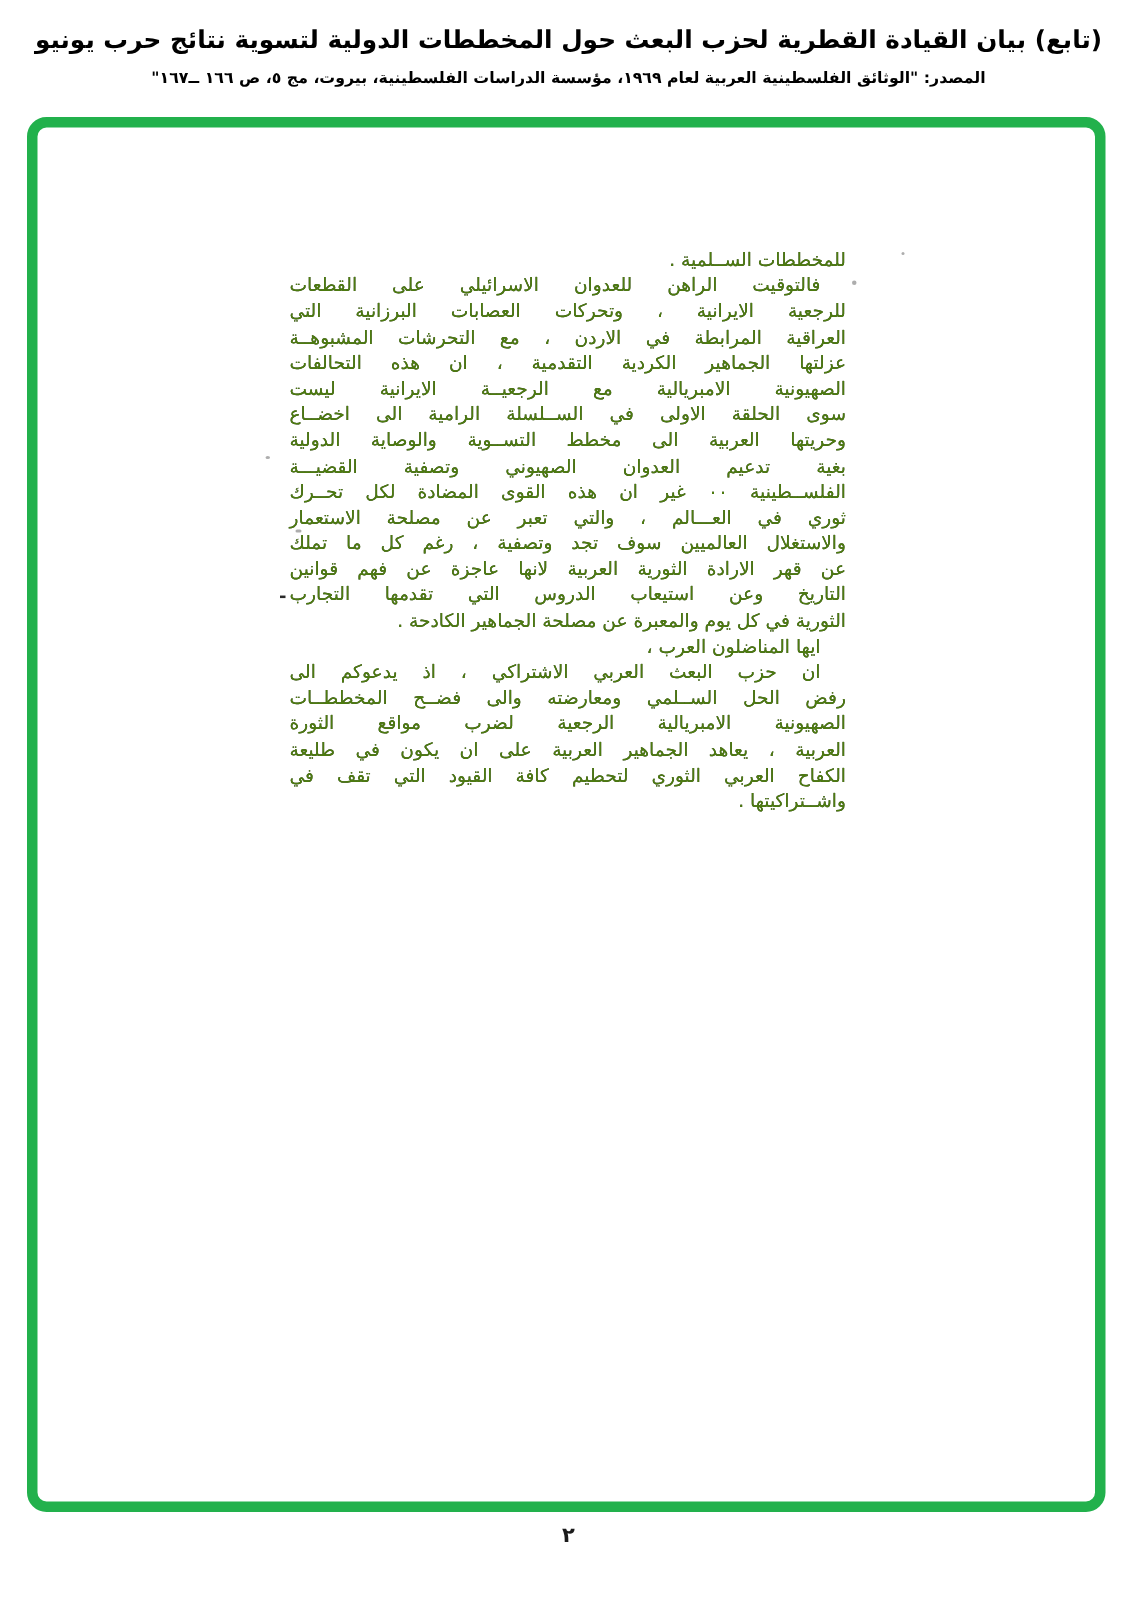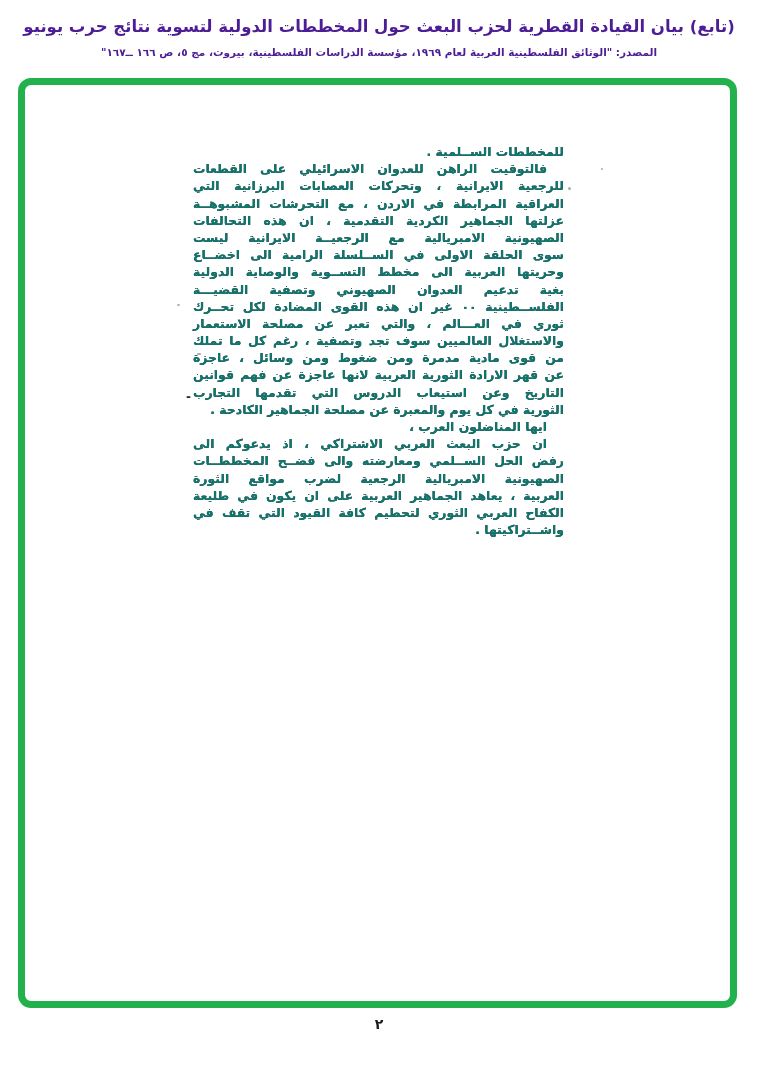--- a/index.html
+++ b/index.html
@@ -15,21 +15,21 @@
     background: #ffffff;
     overflow: hidden;
   }
   
   .header {
     position: absolute;
     top: 14px;
     left: 0;
     width: 758px;
     text-align: center;
-    color: #4c1d95;
+    color: #000000;
   }
   .doc-title {
     direction: rtl;
     font-size: 16.5px;
     font-weight: bold;
     line-height: 26px;
     letter-spacing: 0;
   }
   .doc-source {
     direction: rtl;
@@ -47,25 +47,25 @@
     height: 930px;
     box-sizing: border-box;
     border: 7px solid #22b14c;
     border-radius: 13px;
     background: #ffffff;
   }
   
   .scan-text {
     position: absolute;
     left: 193px;
-    top: 143px;
+    top: 164px;
     width: 371px;
     direction: rtl;
-    color: #0f766e;
-    font-weight: bold;
+    color: #4d7c0f;
+    font-weight: normal;
     font-size: 12.4px;
   }
   .line {
     line-height: 17.2px;
     height: 17.2px;
     white-space: nowrap;
     text-align: right;
     
     text-shadow: 0 0 0.3px #333;
   }
@@ -125,21 +125,20 @@
       <div class="line j">للرجعية الايرانية ، وتحركات العصابات البرزانية التي</div>
       <div class="line j">العراقية المرابطة في الاردن ، مع التحرشات المشبوهــة</div>
       <div class="line j">عزلتها الجماهير الكردية التقدمية ، ان هذه التحالفات</div>
       <div class="line j">الصهيونية الامبريالية مع الرجعيــة الايرانية ليست</div>
       <div class="line j">سوى الحلقة الاولى في الســلسلة الرامية الى اخضــاع</div>
       <div class="line j">وحريتها العربية الى مخطط التســوية والوصاية الدولية</div>
       <div class="line j">بغية تدعيم العدوان الصهيوني وتصفية القضيـــة</div>
       <div class="line j">الفلســطينية ٠٠ غير ان هذه القوى المضادة لكل تحــرك</div>
       <div class="line j">ثوري في العـــالم ، والتي تعبر عن مصلحة الاستعمار</div>
       <div class="line j">والاستغلال العالميين سوف تجد وتصفية ، رغم كل ما تملك</div>
-      <div class="line j">من قوى مادية مدمرة ومن ضغوط ومن وسائل ، عاجزة</div>
       <div class="line j">عن قهر الارادة الثورية العربية لانها عاجزة عن فهم قوانين</div>
       <div class="line j">التاريخ وعن استيعاب الدروس التي تقدمها التجارب</div>
       <div class="line">الثورية في كل يوم والمعبرة عن مصلحة الجماهير الكادحة .</div>
       <div class="line ind">ايها المناضلون العرب ،</div>
       <div class="line j ind">ان حزب البعث العربي الاشتراكي ، اذ يدعوكم الى</div>
       <div class="line j">رفض الحل الســلمي ومعارضته والى فضــح المخططــات</div>
       <div class="line j">الصهيونية الامبريالية الرجعية لضرب مواقع الثورة</div>
       <div class="line j">العربية ، يعاهد الجماهير العربية على ان يكون في طليعة</div>
       <div class="line j">الكفاح العربي الثوري لتحطيم كافة القيود التي تقف في</div>
       <div class="line">واشــتراكيتها .</div>

